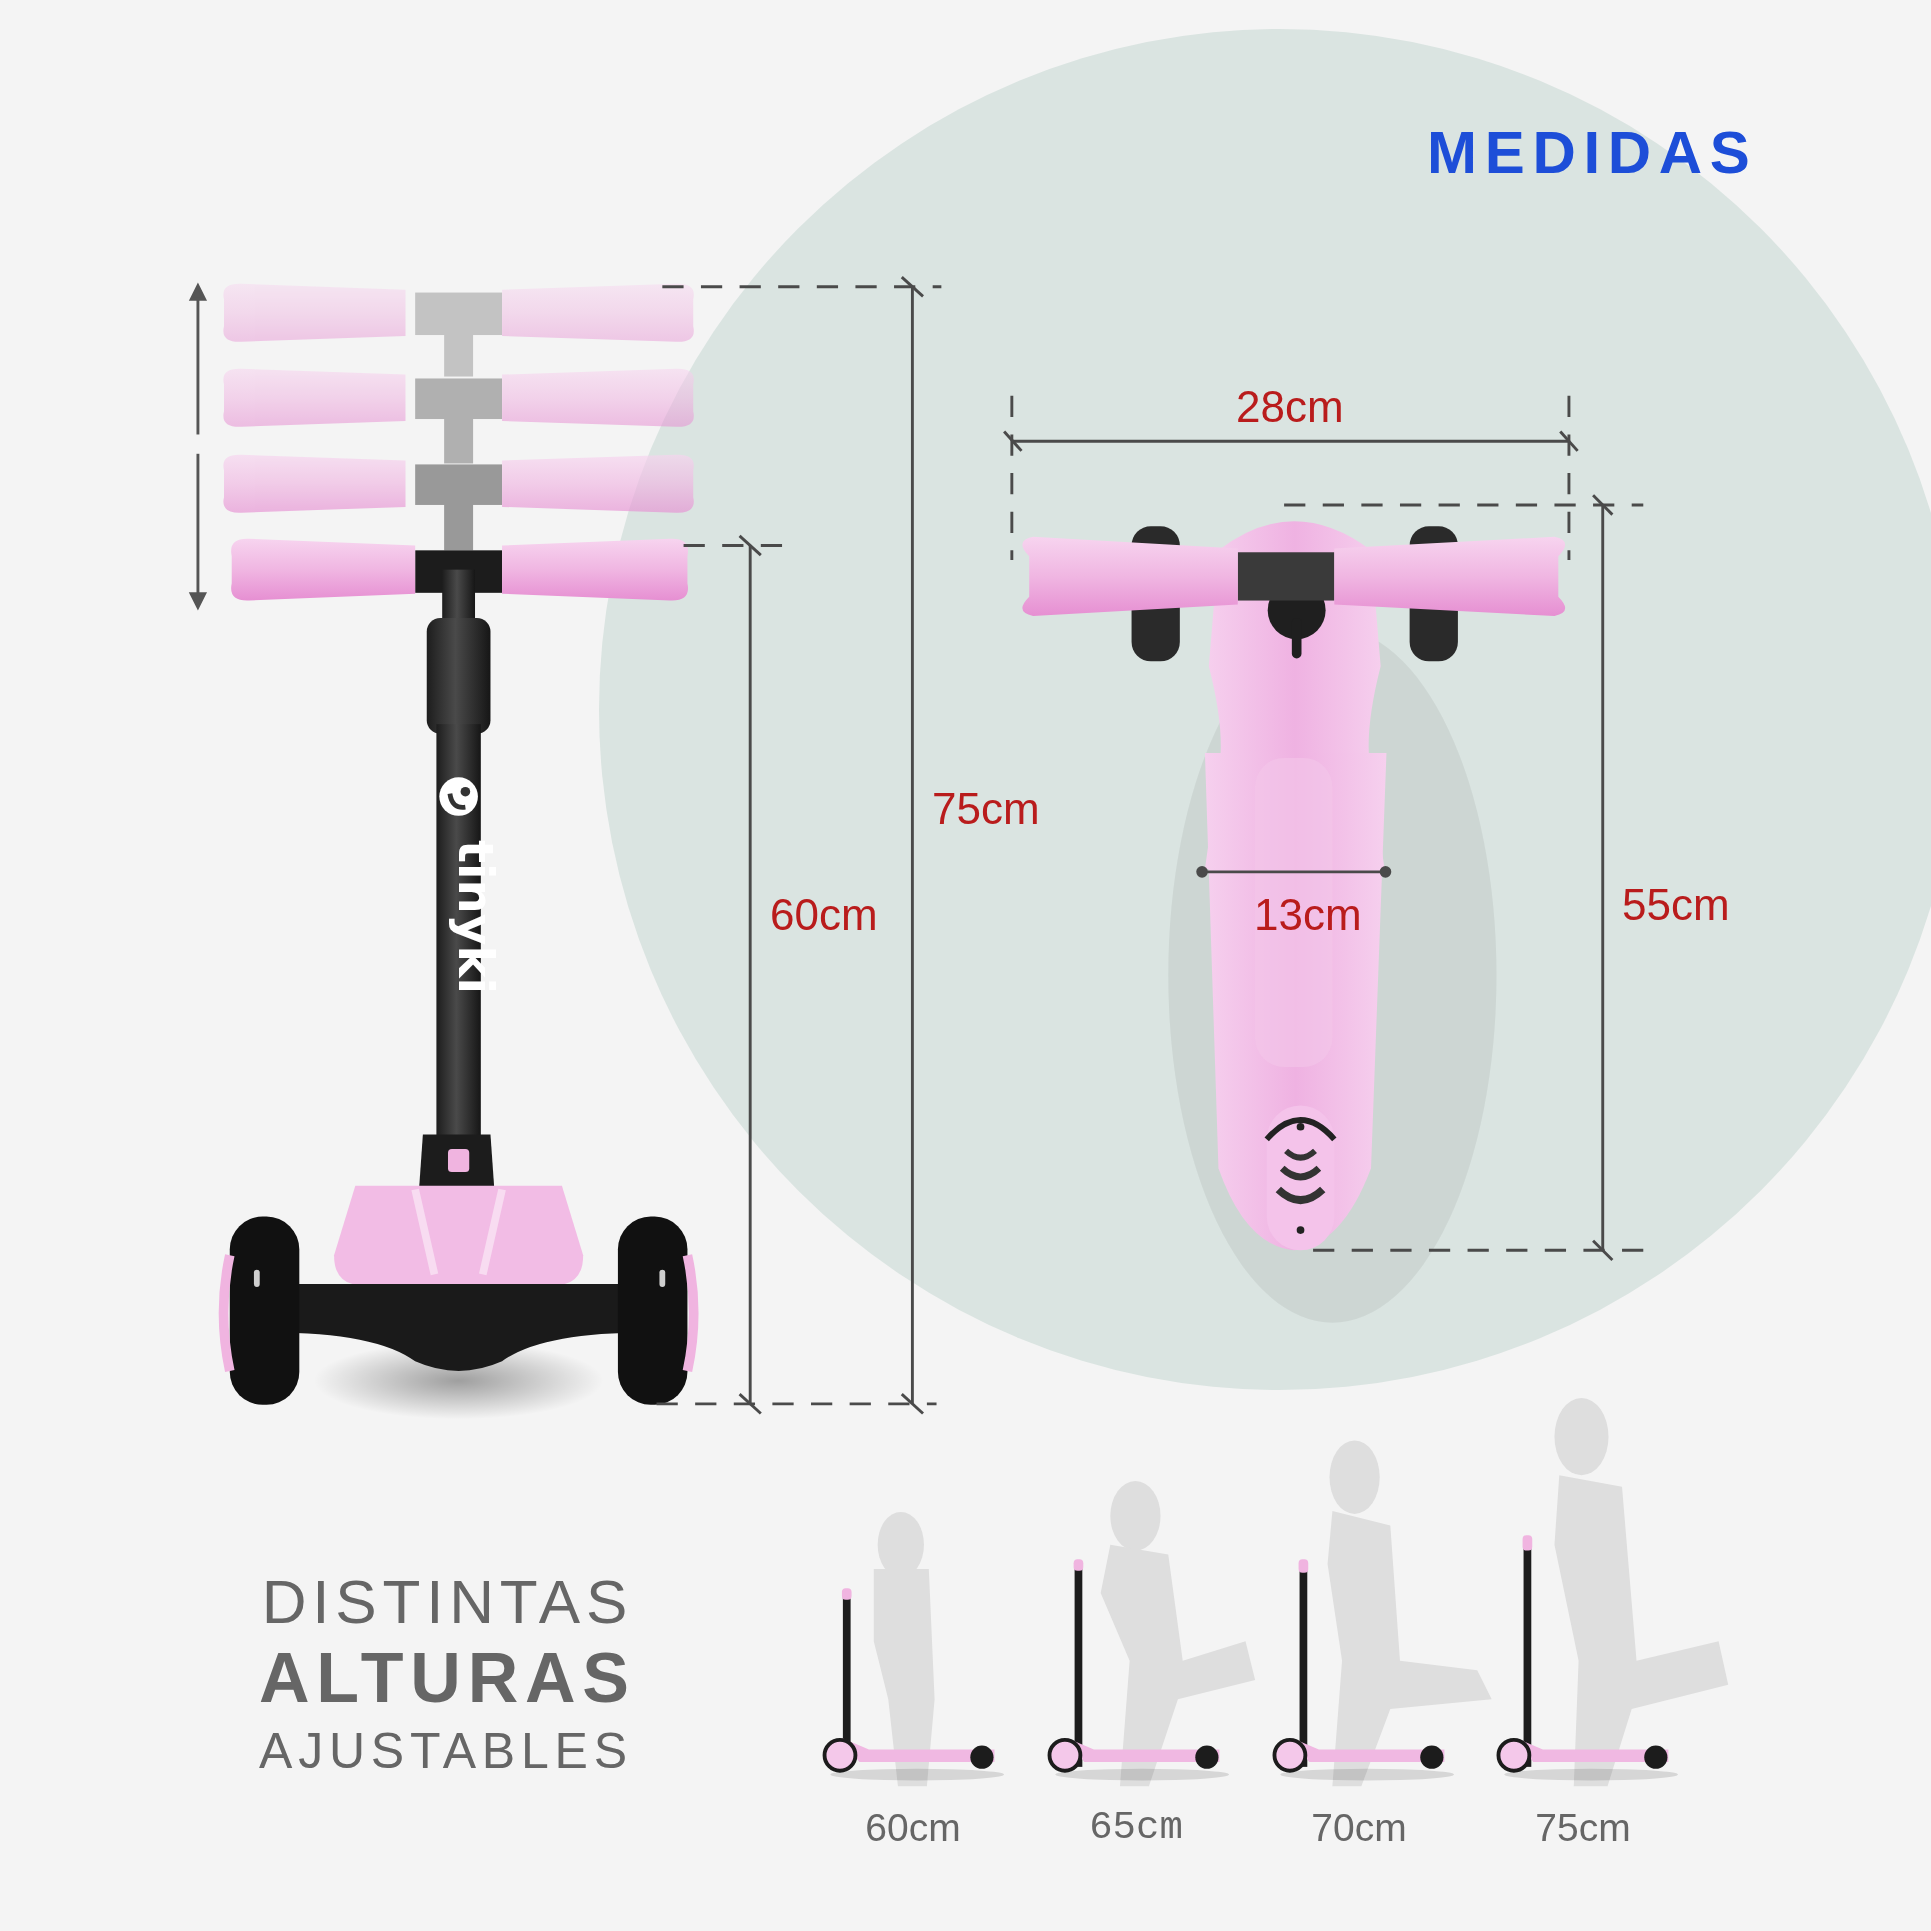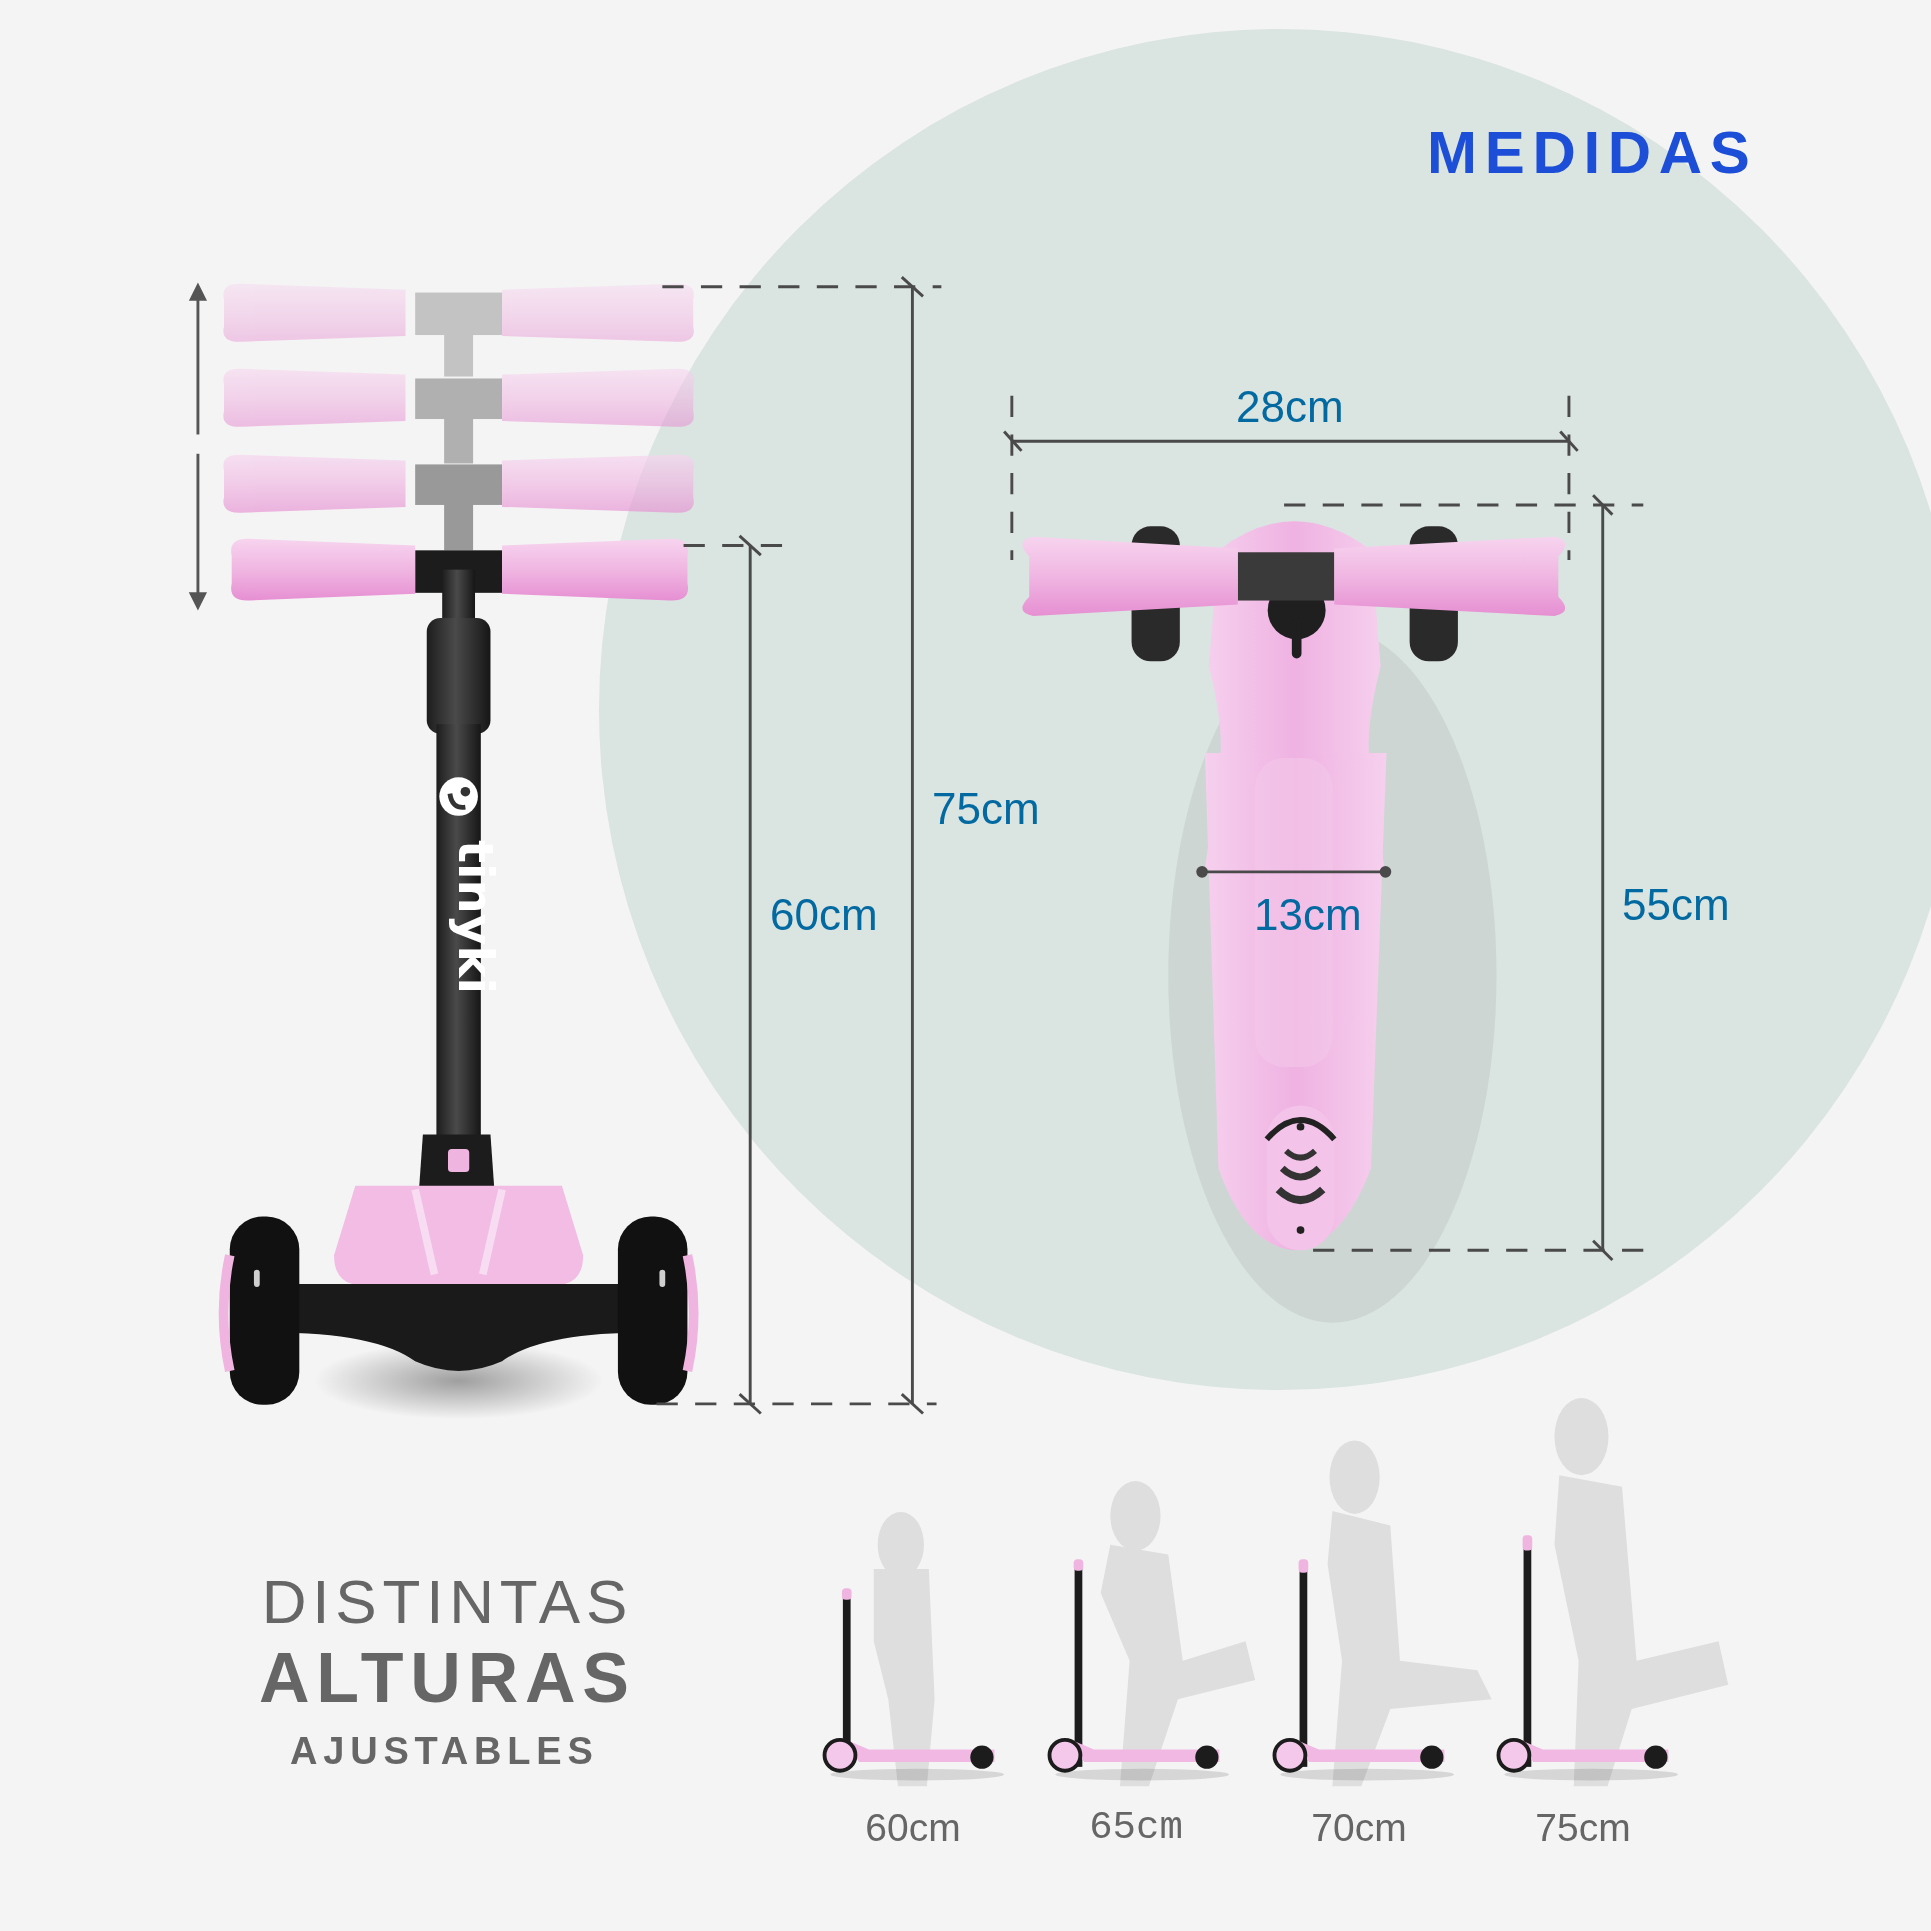--- a/index.html
+++ b/index.html
@@ -13,26 +13,26 @@
     position: absolute; left: 599px; top: 29px;
     width: 1361px; height: 1361px; border-radius: 50%;
     background: #dae4e1;
   }
   .stage { position: absolute; left: 0; top: 0; width: 1931px; height: 1931px; }
   .title {
     position: absolute; left: 1427px; top: 118px;
     font-size: 60px; font-weight: bold; letter-spacing: 7.7px; color: #1d4ed8;
   }
   .dim-label {
-    position: absolute; font-size: 44px; color: #0369a1; white-space: nowrap;
+    position: absolute; font-size: 44px; color: #b91c1c; white-space: nowrap;
   }
   .tagline { position: absolute; left: 259px; top: 1566px; color: #666; }
   .tagline .l1 { font-size: 62px; letter-spacing: 5.8px; font-weight: normal; line-height: 71px; text-align: center; }
   .tagline .l2 { font-size: 70px; letter-spacing: 6.8px; font-weight: bold; line-height: 83px; }
-  .tagline .l3 { font-size: 38px; letter-spacing: 5.8px; font-weight: bold; line-height: 62px; margin-left: 31px; }
+  .tagline .l3 { font-size: 50px; letter-spacing: 5.8px; font-weight: normal; line-height: 62px; }
   .size-label {
     position: absolute; top: 1806px; font-size: 39px; color: #666; width: 154px; text-align: center;
   }
   svg { position: absolute; left: 0; top: 0; }
 </style>
 </head>
 <body>
 
 <div class="bg-circle"></div>
 

